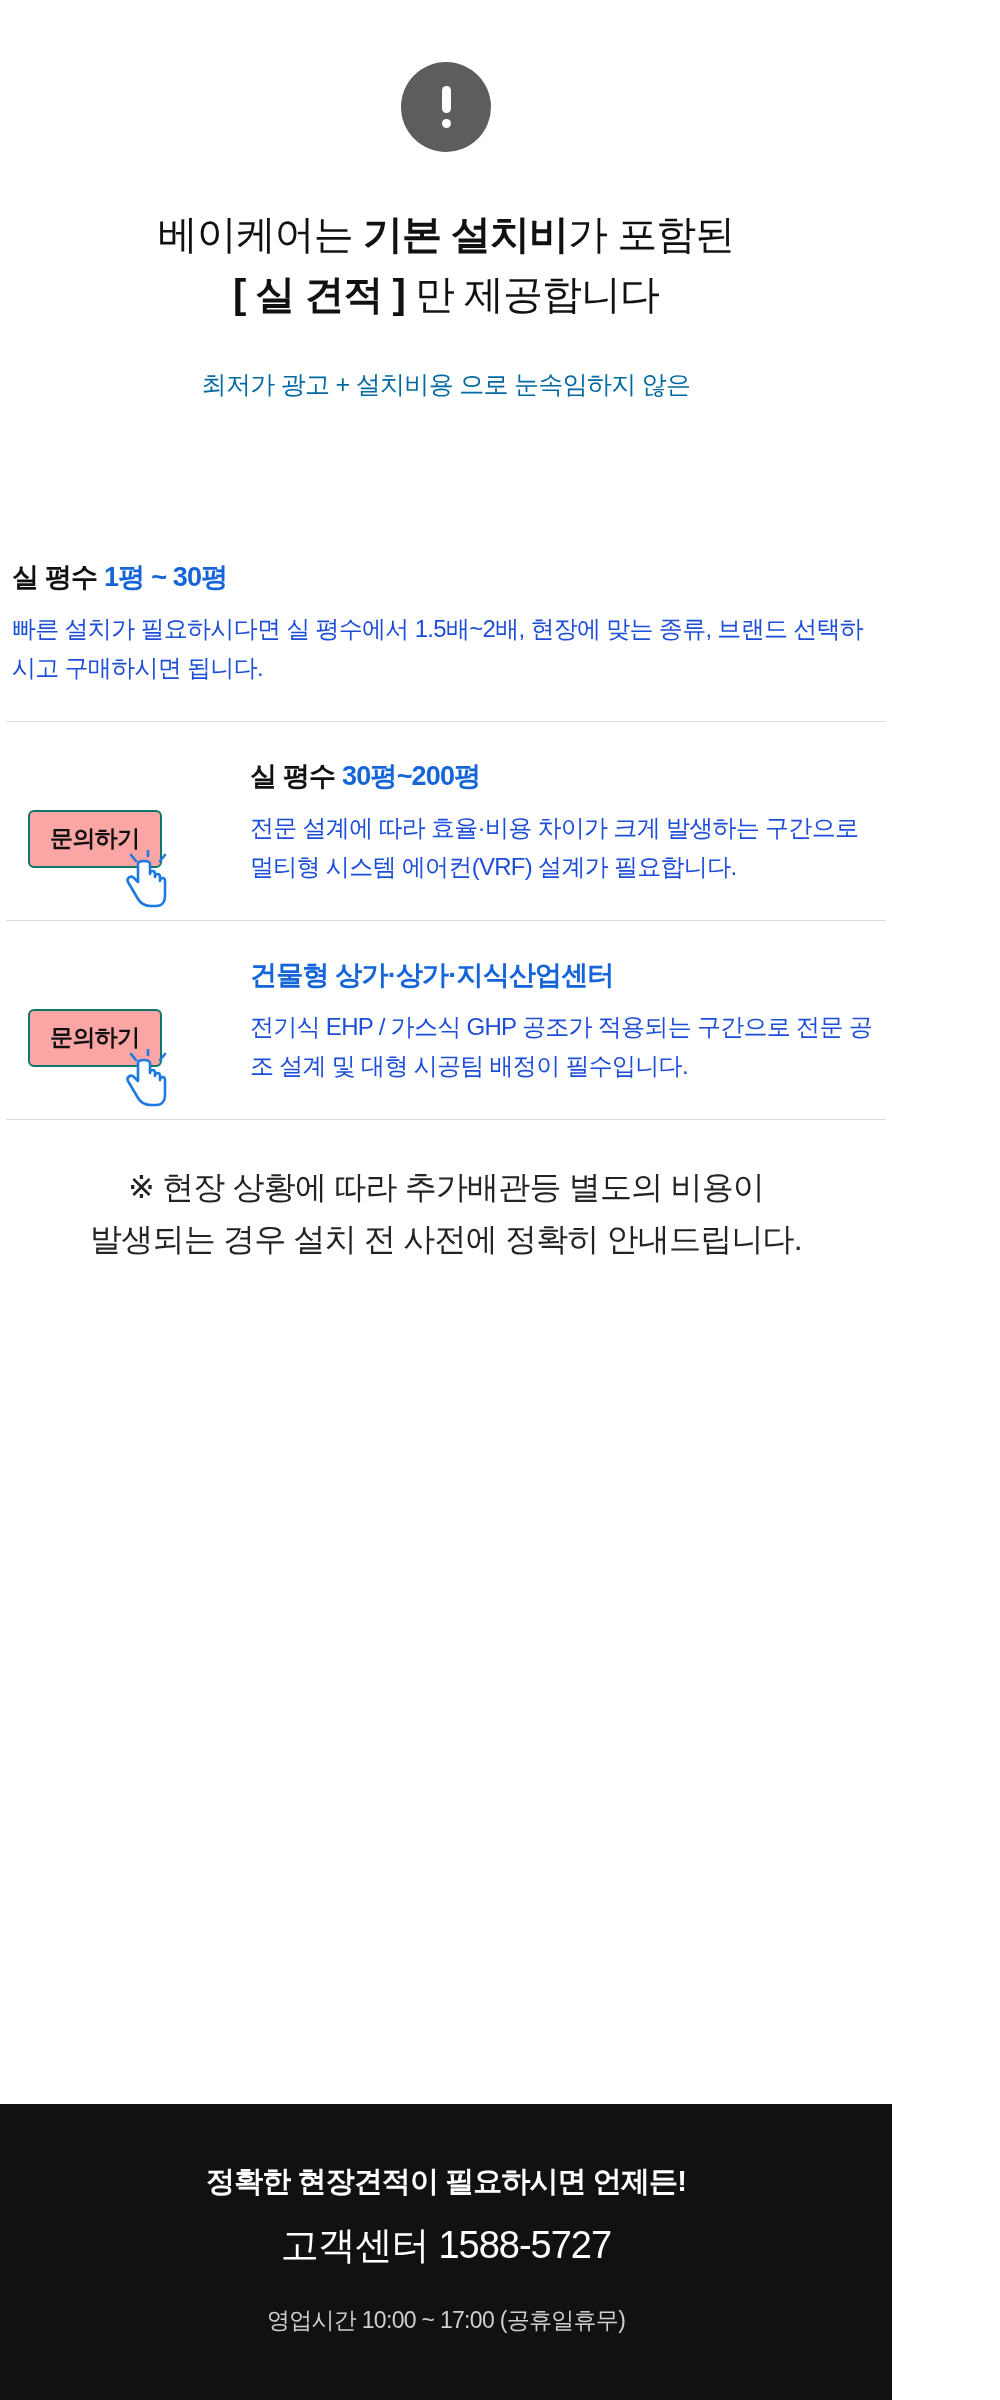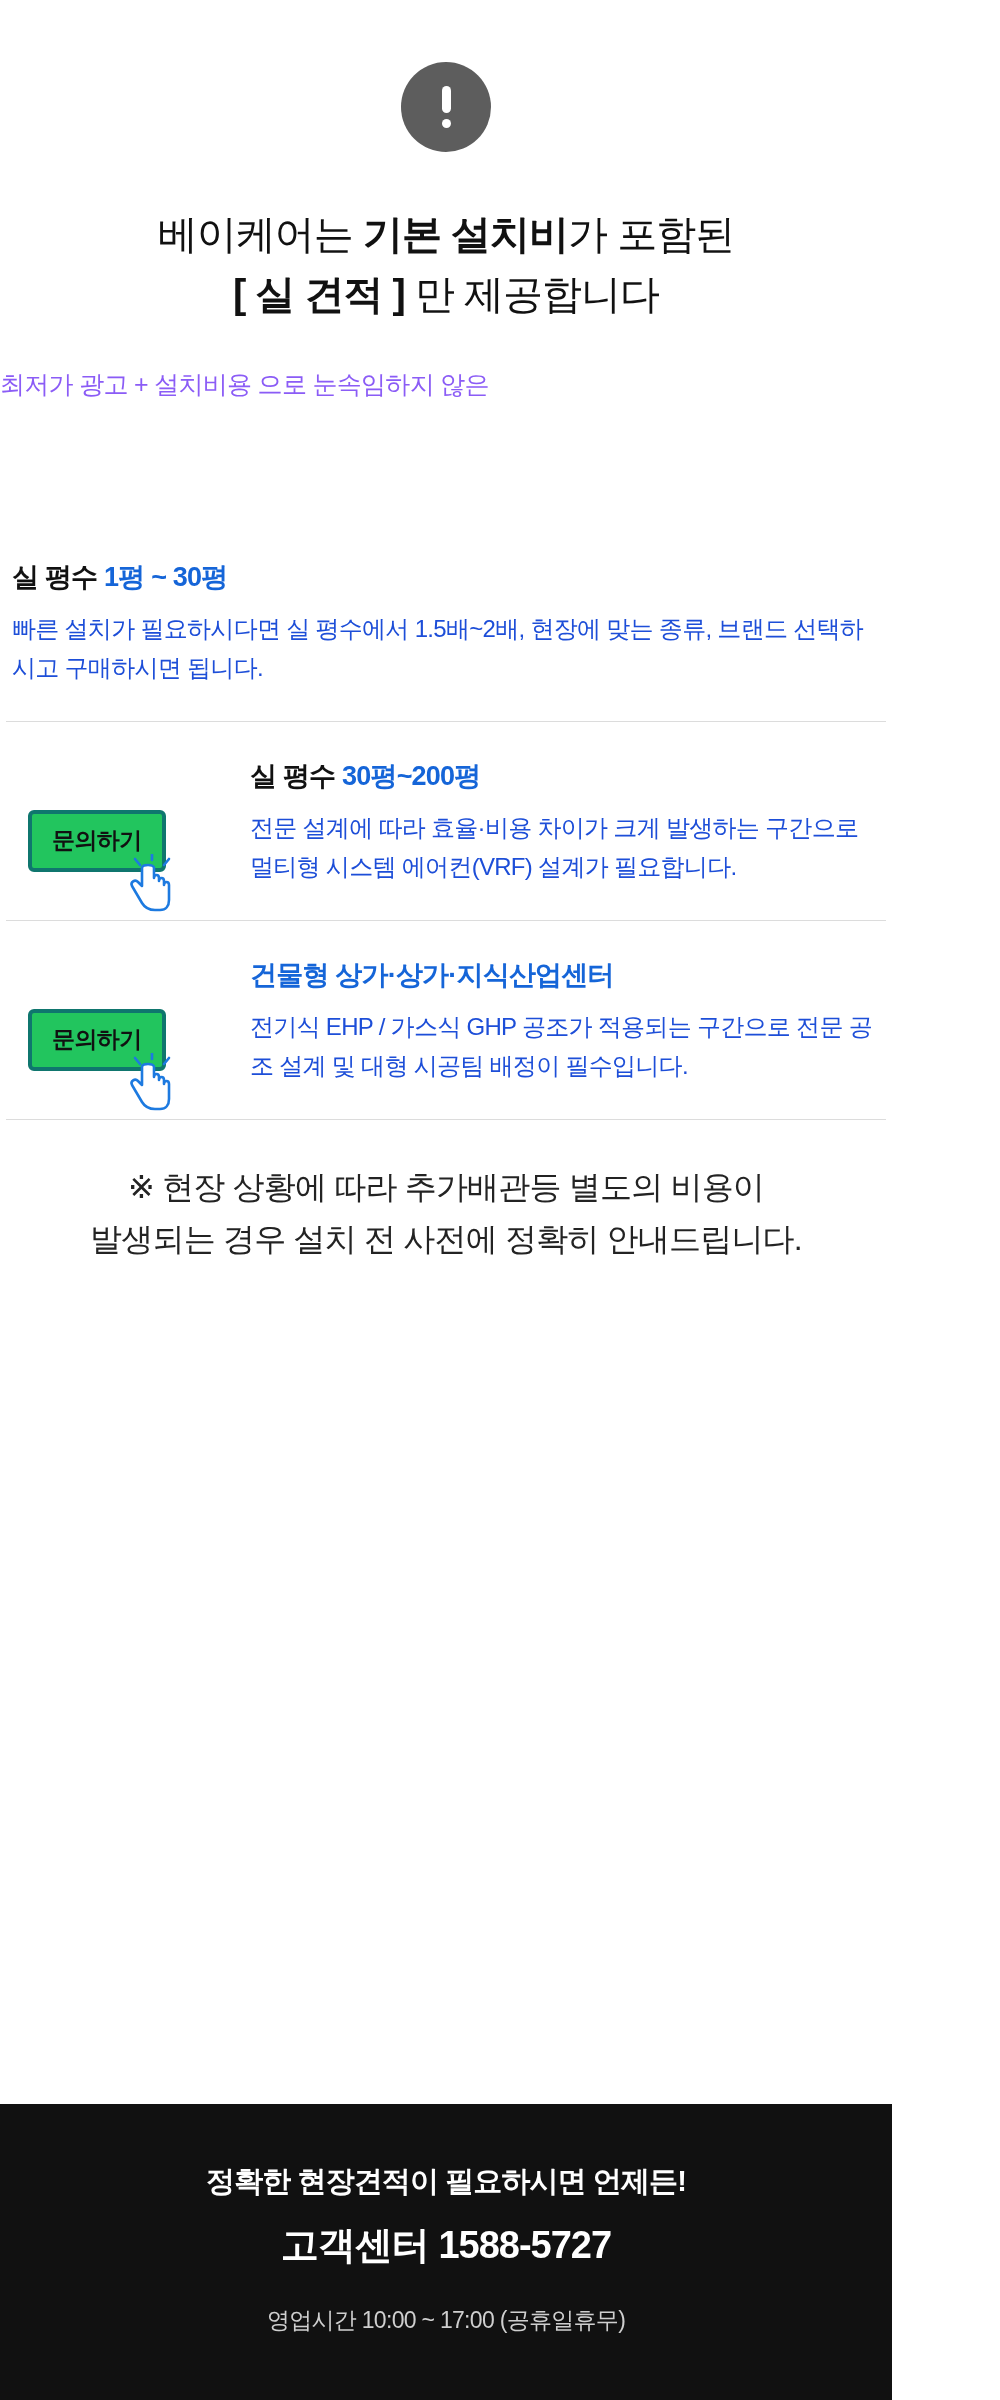--- a/index.html
+++ b/index.html
@@ -59,24 +59,24 @@
     line-height: 1.5;
     font-weight: 400;
     letter-spacing: -1px;
     color: #111111;
   }
   .headline b { font-weight: 700; }
   .headline .line2 { display: block; }
 
   .subcopy {
     margin-top: 40px;
-    text-align: left;
+    text-align: center;
     font-size: 25px;
     line-height: 1.62;
-    color: #8b5cf6;
+    color: #0369a1;
     letter-spacing: -0.7px;
   }
 
   
   .rows {
     margin: 118px auto 0 auto;
     width: 880px;
   }
   .row {
     display: flex;
@@ -103,23 +103,23 @@
     padding: 11px 20px 12px 20px;
     border-radius: 6px;
     white-space: nowrap;
   }
   .pill.filled {
     background: #1d7ae0;
     color: #ffffff;
     border: 1px solid #1d7ae0;
   }
   .pill.outline {
-    background: #22c55e;
+    background: #fca5a5;
     color: #111111;
-    border: 4px solid #0f766e;
+    border: 2px solid #0f766e;
   }
 
   
   .cursor {
     position: absolute;
     right: -12px;
     bottom: -44px;
     width: 56px;
     height: 62px;
     pointer-events: none;
@@ -170,21 +170,21 @@
     padding: 58px 0 64px 0;
   }
   .footer-line1 {
     font-size: 29px;
     font-weight: 700;
     letter-spacing: -0.9px;
     margin-bottom: 18px;
   }
   .footer-line2 {
     font-size: 38px;
-    font-weight: 700;
+    font-weight: 400;
     letter-spacing: -1px;
     margin-bottom: 34px;
   }
   .footer-line3 {
     font-size: 23px;
     color: #cfcfcf;
     letter-spacing: -0.7px;
     margin-top: 34px;
   }
 </style>

